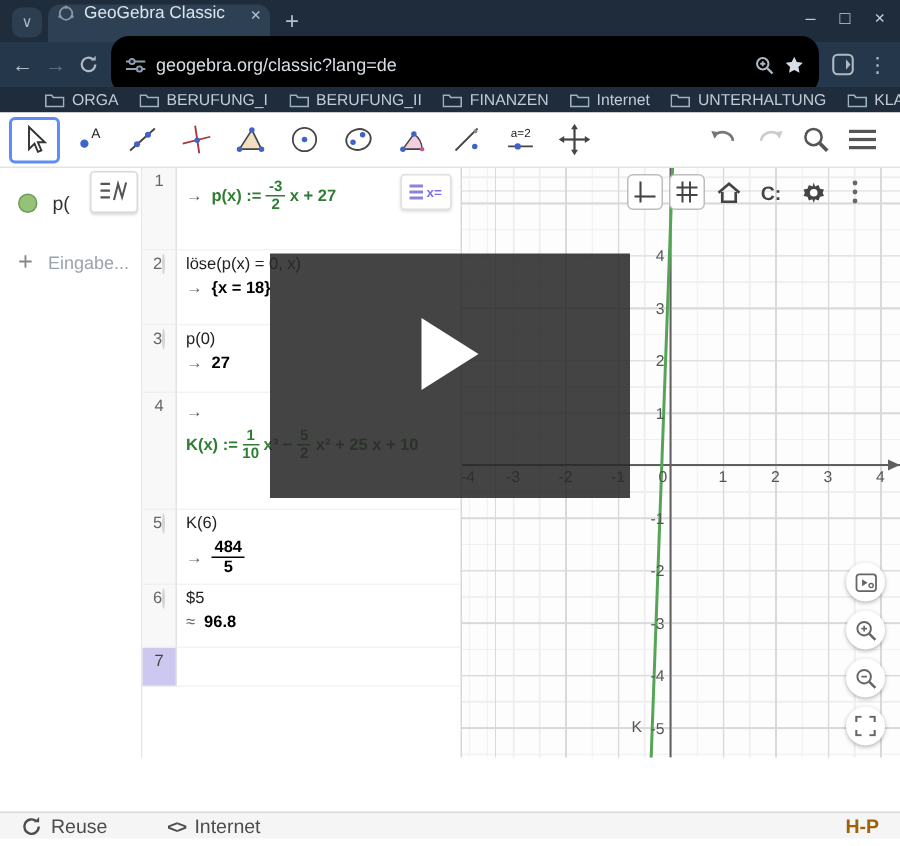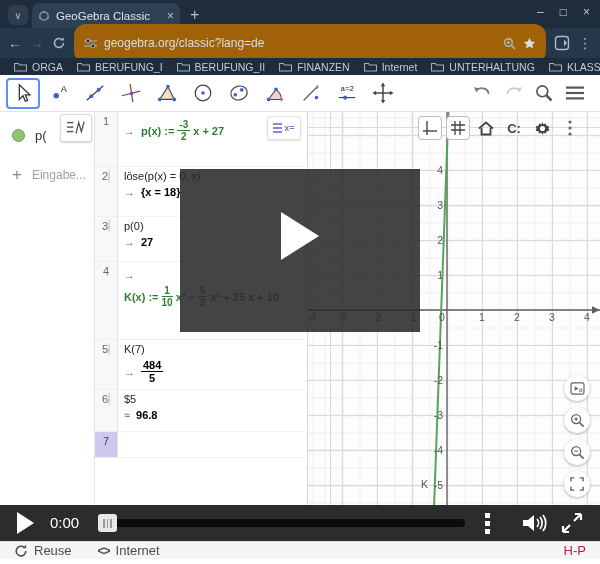--- a/index.html
+++ b/index.html
@@ -2,31 +2,31 @@
 <html><head>
 <meta charset="utf-8">
 <style>
   html,body{margin:0;padding:0;background:#e8e8e8;}
   *{box-sizing:border-box;font-family:"Liberation Sans",sans-serif;}
   .window{position:relative;width:600px;height:564px;background:#fff;overflow:hidden;}
 
   
   .titlebar{position:absolute;left:0;top:0;width:600px;height:28px;background:#1e2c3b;display:flex;align-items:flex-end;}
   .tab-search{width:20px;height:20px;margin:0 4px 3px 8px;border-radius:6px;background:#2c3e50;color:#aab7c4;font-size:10px;display:flex;align-items:center;justify-content:center;}
-  .tab{width:148px;height:25px;background:#2e4154;border-radius:8px 8px 0 0;display:flex;align-items:center;padding:0 6px;gap:6px;}
+  .tab{width:148px;height:25px;background:#2e4154;border-radius:8px 8px 0 0;display:flex;padding:0 6px;gap:6px;}
   .tab-title{flex:1;color:#dce4ec;font-size:11.5px;white-space:nowrap;overflow:hidden;}
   .tab-close{color:#b6c1cc;font-size:12px;}
   .new-tab{color:#b6c1cc;font-size:16px;margin:0 0 4px 10px;}
   .win-controls{position:absolute;right:10px;top:5px;display:flex;gap:16px;color:#c2ccd6;font-size:12px;}
   .addrbar{position:absolute;left:0;top:28px;width:600px;height:30px;background:#25374a;display:flex;align-items:center;padding:0 8px;gap:8px;}
   .nav-ic{color:#aeb9c4;font-size:14px;line-height:1;}
   .nav-ic.dim{color:#5c6b7a;}
-  .omnibox{flex:1;height:39px;background:#a16207;border-radius:12px;display:flex;align-items:center;padding:0 10px;gap:7px;}
+  .omnibox{flex:1;height:39px;background:#000000;border-radius:12px;display:flex;align-items:center;padding:0 10px;gap:7px;}
   .omni-url{flex:1;color:#d7dee5;font-size:12px;white-space:nowrap;overflow:hidden;}
-  .bookmarks{position:absolute;left:0;top:58px;width:600px;height:17px;background:#1e2c3b;display:flex;align-items:center;padding:0 0;gap:14px;}
+  .bookmarks{position:absolute;left:0;top:58px;width:600px;height:17px;background:#1e2c3b;display:flex;align-items:center;padding:0 16px;gap:14px;}
   .bm{display:flex;align-items:center;gap:5px;color:#c3ccd6;font-size:10.5px;white-space:nowrap;}
   svg{display:block;}
 
   
   .gg-toolbar{position:absolute;left:0;top:75px;width:600px;height:37px;background:#fff;border-bottom:1px solid #e3e3e3;display:flex;align-items:center;padding:0 6px;gap:2px;}
   .tool{width:34px;height:31px;border-radius:4px;display:flex;align-items:center;justify-content:center;border:2px solid transparent;}
   .tool.sel{border-color:#5d8df5;}
   .gg-right{margin-left:auto;display:flex;align-items:center;gap:10px;padding-right:8px;}
 
   
@@ -84,24 +84,24 @@
   .play-tri{position:absolute;left:17px;top:7px;width:0;height:0;border-left:17px solid #fff;border-top:11px solid transparent;border-bottom:11px solid transparent;}
   .cur-time{position:absolute;left:50px;top:9px;color:#fff;font-size:15px;}
   .seek-track{position:absolute;left:101px;top:14px;width:364px;height:8px;background:#0b0b0b;border-radius:4px;}
   .seek-handle{position:absolute;left:98px;top:9px;width:19px;height:18px;background:#e8e8e8;border-radius:3px;display:flex;align-items:center;justify-content:center;gap:2px;}
   .seek-handle i{display:block;width:1.5px;height:9px;background:#9a9a9a;}
   .kebab{position:absolute;left:485px;top:8px;display:flex;flex-direction:column;gap:3px;}
   .kebab i{display:block;width:5px;height:5px;background:#fff;}
   .vctl{position:absolute;top:6px;}
 
   
-  .footer{position:absolute;left:0;top:541px;width:600px;height:18px;background:#f5f5f5;border-top:1px solid #dadada;display:flex;align-items:center;padding:0 14px;gap:26px;}
+  .footer{position:absolute;left:0;top:541px;width:600px;height:18px;background:#f5f5f5;border-top:1px solid #dadada;display:flex;align-items:center;padding:0 14px;gap:40px;}
   .f-item{display:flex;align-items:center;gap:6px;color:#4c4c4c;font-size:13px;}
   .f-embed-ic{font-size:12px;font-weight:bold;color:#4c4c4c;letter-spacing:-1px;}
-  .f-logo{margin-left:auto;font-size:13px;font-weight:normal;color:#be185d;padding-left:17px;}
+  .f-logo{margin-left:auto;font-size:13px;font-weight:bold;color:#a16207;padding-left:17px;}
 
   .glabel{font-size:10.5px;fill:#555;}
 </style>
 </head>
 <body>
 
 <div class="window">
 
   <div class="titlebar">
     <div class="tab-search">
@@ -398,21 +398,21 @@
                 </span>
             <span>x² + 25 x + 10</span>
               </span>
           </div>
         </div>
       </div>
 
       <div class="cas-row" style="height:50px;">
         <div class="cas-num"><span>5</span><span class="cas-dot dot-hollow"></span></div>
         <div class="cas-body">
-          <div>K(7)</div>
+          <div>K(6)</div>
           <div class="cas-out">
               <span class="cas-arrow">→</span>
             <span class="out-bold frac" style="font-size:11px;">
                 <span class="fn">484</span>
                 <span class="fd">5</span>
               </span>
           </div>
         </div>
       </div>
 
@@ -530,43 +530,20 @@
             </svg>
           </div>
       </div>
     </div>
   </div>
 
   <div class="overlay">
     <div class="overlay-play"></div>
   </div>
 
-  <div class="controls">
-    <div class="play-tri"></div>
-    <div class="cur-time">0:00</div>
-    <div class="seek-track"></div>
-    <div class="seek-handle">
-        <i></i>
-        <i></i>
-        <i></i>
-      </div>
-    <div class="kebab">
-        <i></i>
-        <i></i>
-        <i></i>
-      </div>
-    <svg class="vctl" style="left:520px;" width="28" height="24" viewBox="0 0 28 24">
-        <path d="M3 9h5l6-5v16l-6-5H3z" fill="#fff"></path>
-        <path d="M17 8a6 6 0 0 1 0 8M20 6a9.5 9.5 0 0 1 0 12M23 4a13 13 0 0 1 0 16" fill="none" stroke="#fff" stroke-width="1.7"></path>
-      </svg>
-    <svg class="vctl" style="left:560px;" width="24" height="24" viewBox="0 0 24 24">
-        <path d="M14 10 21 3M21 3h-6M21 3v6" stroke="#fff" stroke-width="2.2" fill="none"></path>
-        <path d="M10 14 3 21M3 21h6M3 21v-6" stroke="#fff" stroke-width="2.2" fill="none"></path>
-      </svg>
-  </div>
 
   <div class="footer">
     <div class="f-item">
       <svg width="14" height="14" viewBox="0 0 16 16">
           <path d="M13.5 8a5.5 5.5 0 1 1-1.8-4" fill="none" stroke="#4c4c4c" stroke-width="1.8"></path>
           <path d="M13.8 0.8v4h-4z" fill="#4c4c4c"></path>
         </svg>
       <span>Reuse</span>
     </div>
     <div class="f-item">

